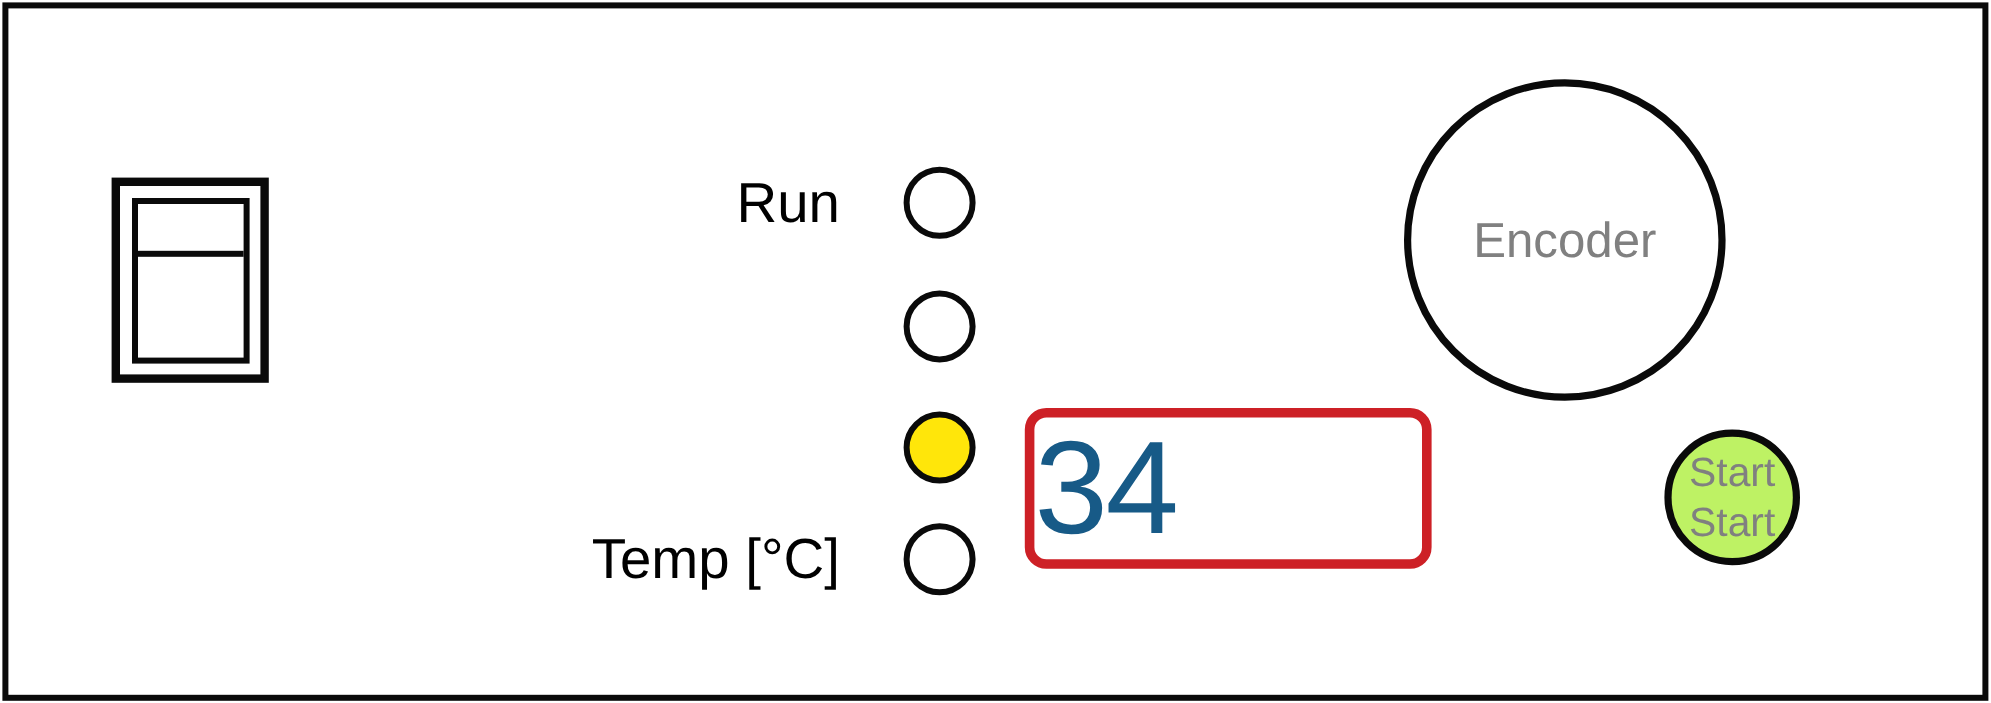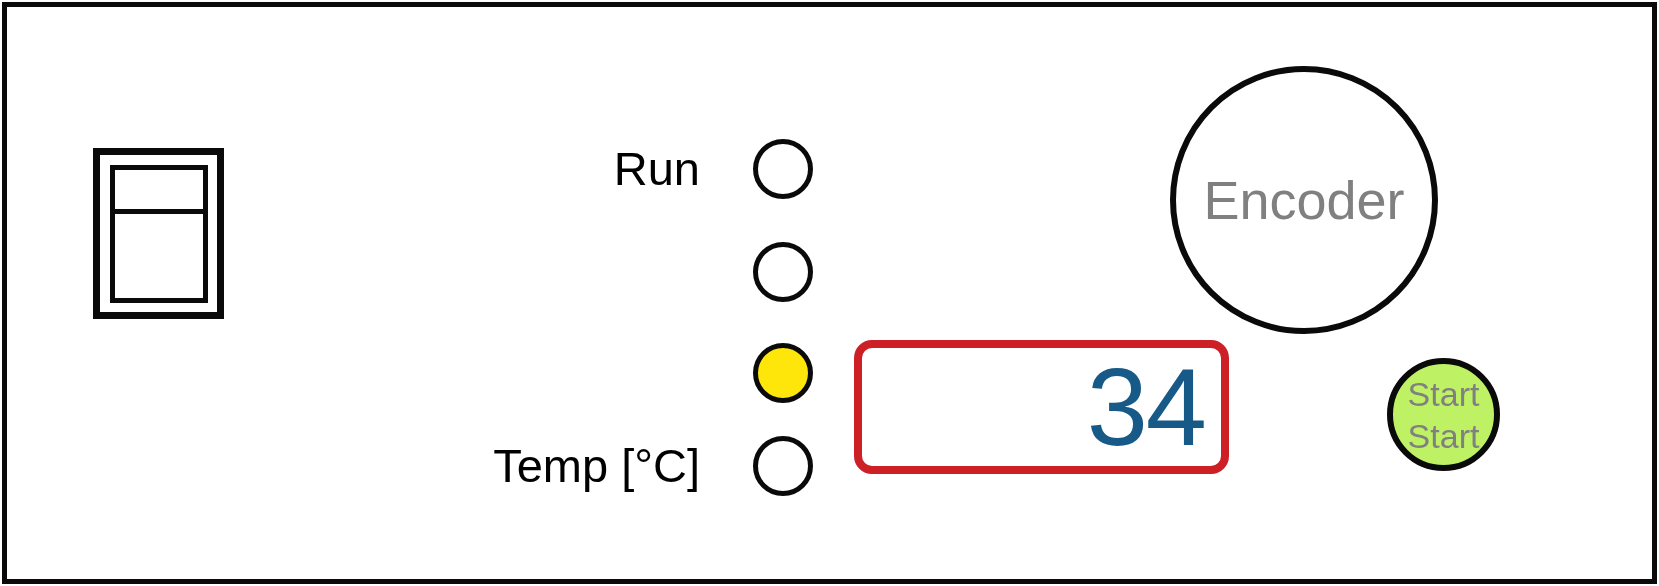--- a/index.html
+++ b/index.html
@@ -35,37 +35,37 @@
   .led{
     position:absolute;left:746px;width:60px;height:60px;border-radius:50%;
     border:5px solid var(--outline,#0a0a0a);box-sizing:border-box;background:#fff;
   }
   .lbl-0{top:134px;} .led-0{top:132px;}
   .lbl-1{top:236px;} .led-1{top:235px;}
   .lbl-2{top:340px;} .led-2{top:336px;}
   .lbl-3{top:431px;text-align:right;} .led-3{top:429px;}
   
   .display{
-    position:absolute;left:847px;top:333px;width:375px;height:134px;
+    position:absolute;left:847px;top:333px;width:339px;height:134px;
     border:8px solid var(--display-border,#cd2026);border-radius:18px;
     box-sizing:border-box;background:#fff;
-    display:flex;align-items:center;justify-content:flex-end;
+    display:flex;align-items:center;
   }
   .display-value{
     font-size:110px;color:var(--display-value,#175a87);
     padding-right:16px;line-height:1;letter-spacing:-2px;
   }
   
   .encoder{
     position:absolute;left:1163px;top:59px;width:268px;height:268px;
     border:6px solid var(--outline,#0a0a0a);border-radius:50%;
     box-sizing:border-box;background:#fff;
     display:flex;align-items:center;justify-content:center;
   }
-  .encoder-label{font-size:54px;color:var(--muted,#808080);}
+  .encoder-label{font-size:41px;color:var(--muted,#808080);}
   
   .startstop{
     position:absolute;left:1380px;top:351px;width:113px;height:113px;
     border:6px solid var(--outline,#0a0a0a);border-radius:50%;
     box-sizing:border-box;background:#bef264;
     display:flex;flex-direction:column;align-items:center;justify-content:center;
   }
   .startstop span{
     font-size:34px;line-height:42px;color:var(--muted,#808080);
   }

